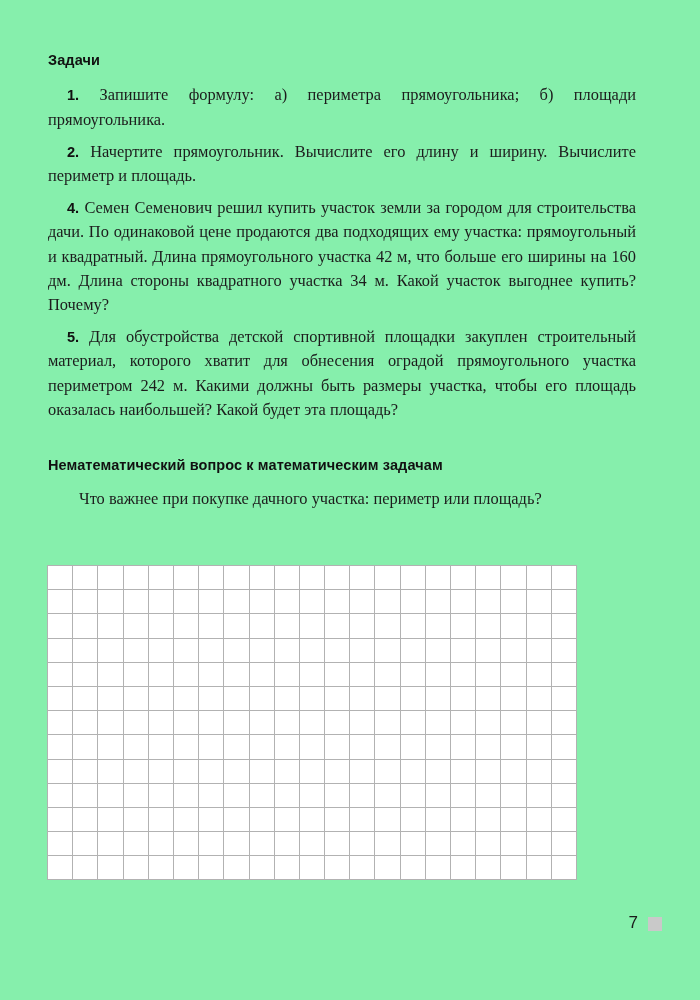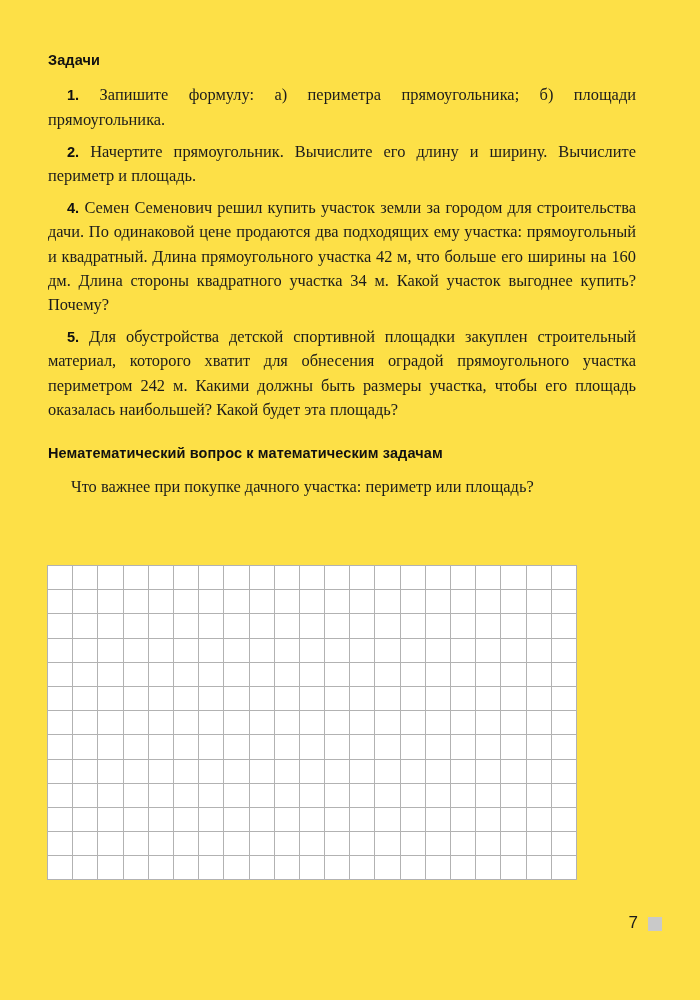--- a/index.html
+++ b/index.html
@@ -15,21 +15,21 @@
     font-family: "Liberation Serif", serif;
     color: #1a1a1a;
     -webkit-font-smoothing: antialiased;
   }
 
   .page {
     position: absolute;
     left: 0; top: 0;
     width: 700px;
     height: 1000px;
-    background: #fde047;
+    background: #86efac;
   }
 
   
   .content {
     position: absolute;
     left: 48px;
     top: 52px;
     width: 588px;
   }
 
@@ -37,21 +37,21 @@
     font-family: "Liberation Sans", sans-serif;
     font-weight: bold;
     font-size: 14.5px;
     letter-spacing: 0.1px;
     color: #111111;
     margin: 0 0 14px 0;
     line-height: 1.2;
   }
 
   .section-heading.second {
-    margin-top: 0;
+    margin-top: 12px;
     margin-bottom: 13px;
   }
 
   .problem {
     font-family: "Liberation Serif", serif;
     font-size: 16.4px;
     line-height: 24.2px;
     text-align: justify;
     text-justify: inter-word;
     margin: 8px 0 1px 0;
@@ -64,21 +64,21 @@
     font-family: "Liberation Sans", sans-serif;
     font-weight: bold;
     font-size: 14.6px;
     color: #111111;
   }
 
   .plain-question {
     font-family: "Liberation Serif", serif;
     font-size: 16.4px;
     line-height: 24.2px;
-    margin: 4px;
+    margin: 12px;
     text-indent: 19px;
     color: #1c1c1c;
   }
 
   .spacer-block { height: 22px; }
 
   
   .grid-wrap {
     position: absolute;
     left: 47px;

